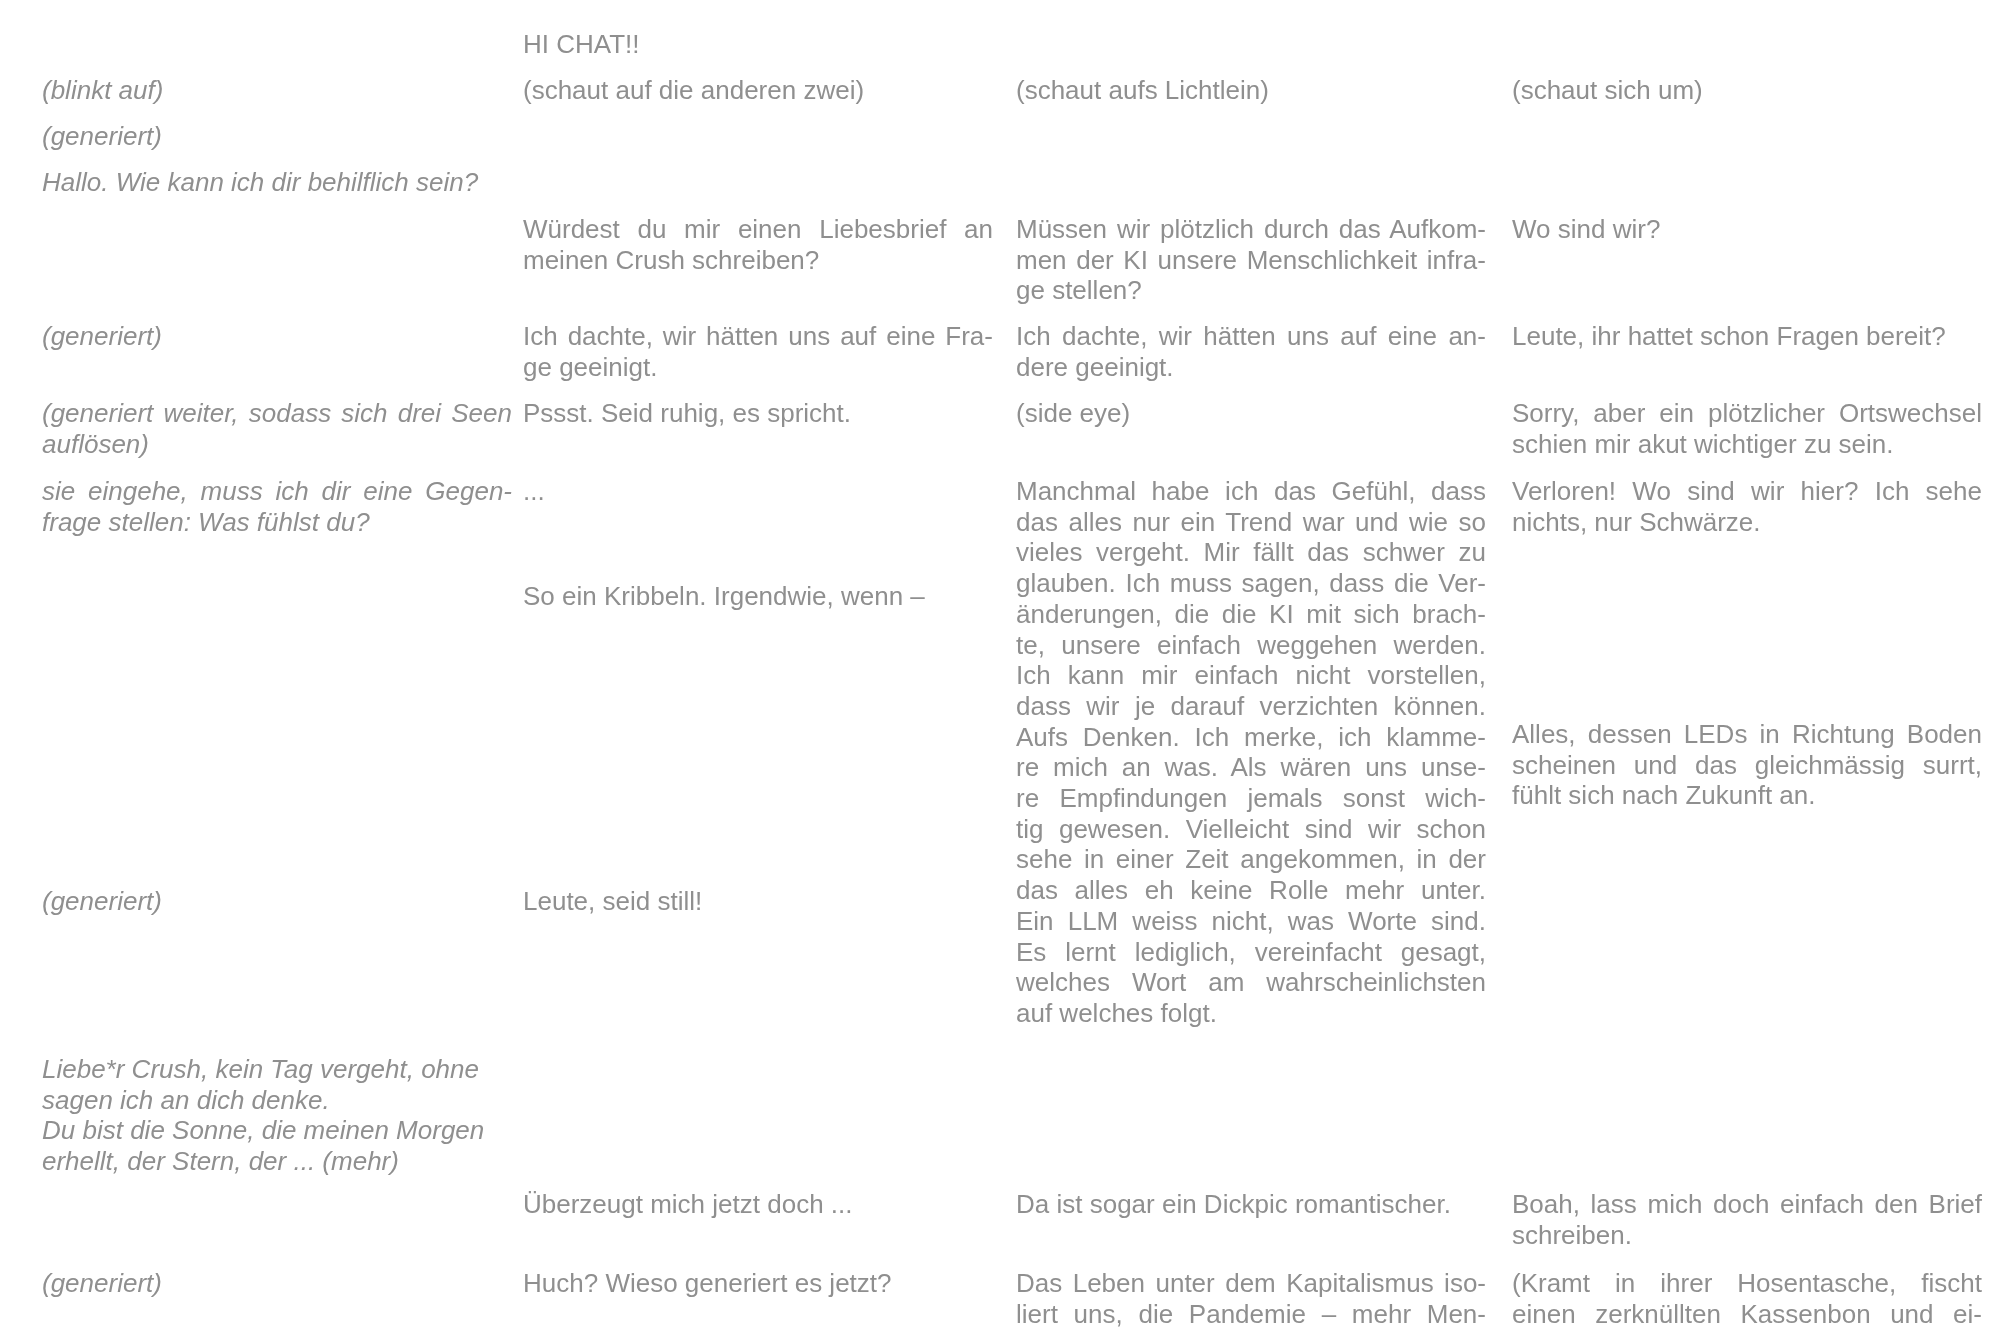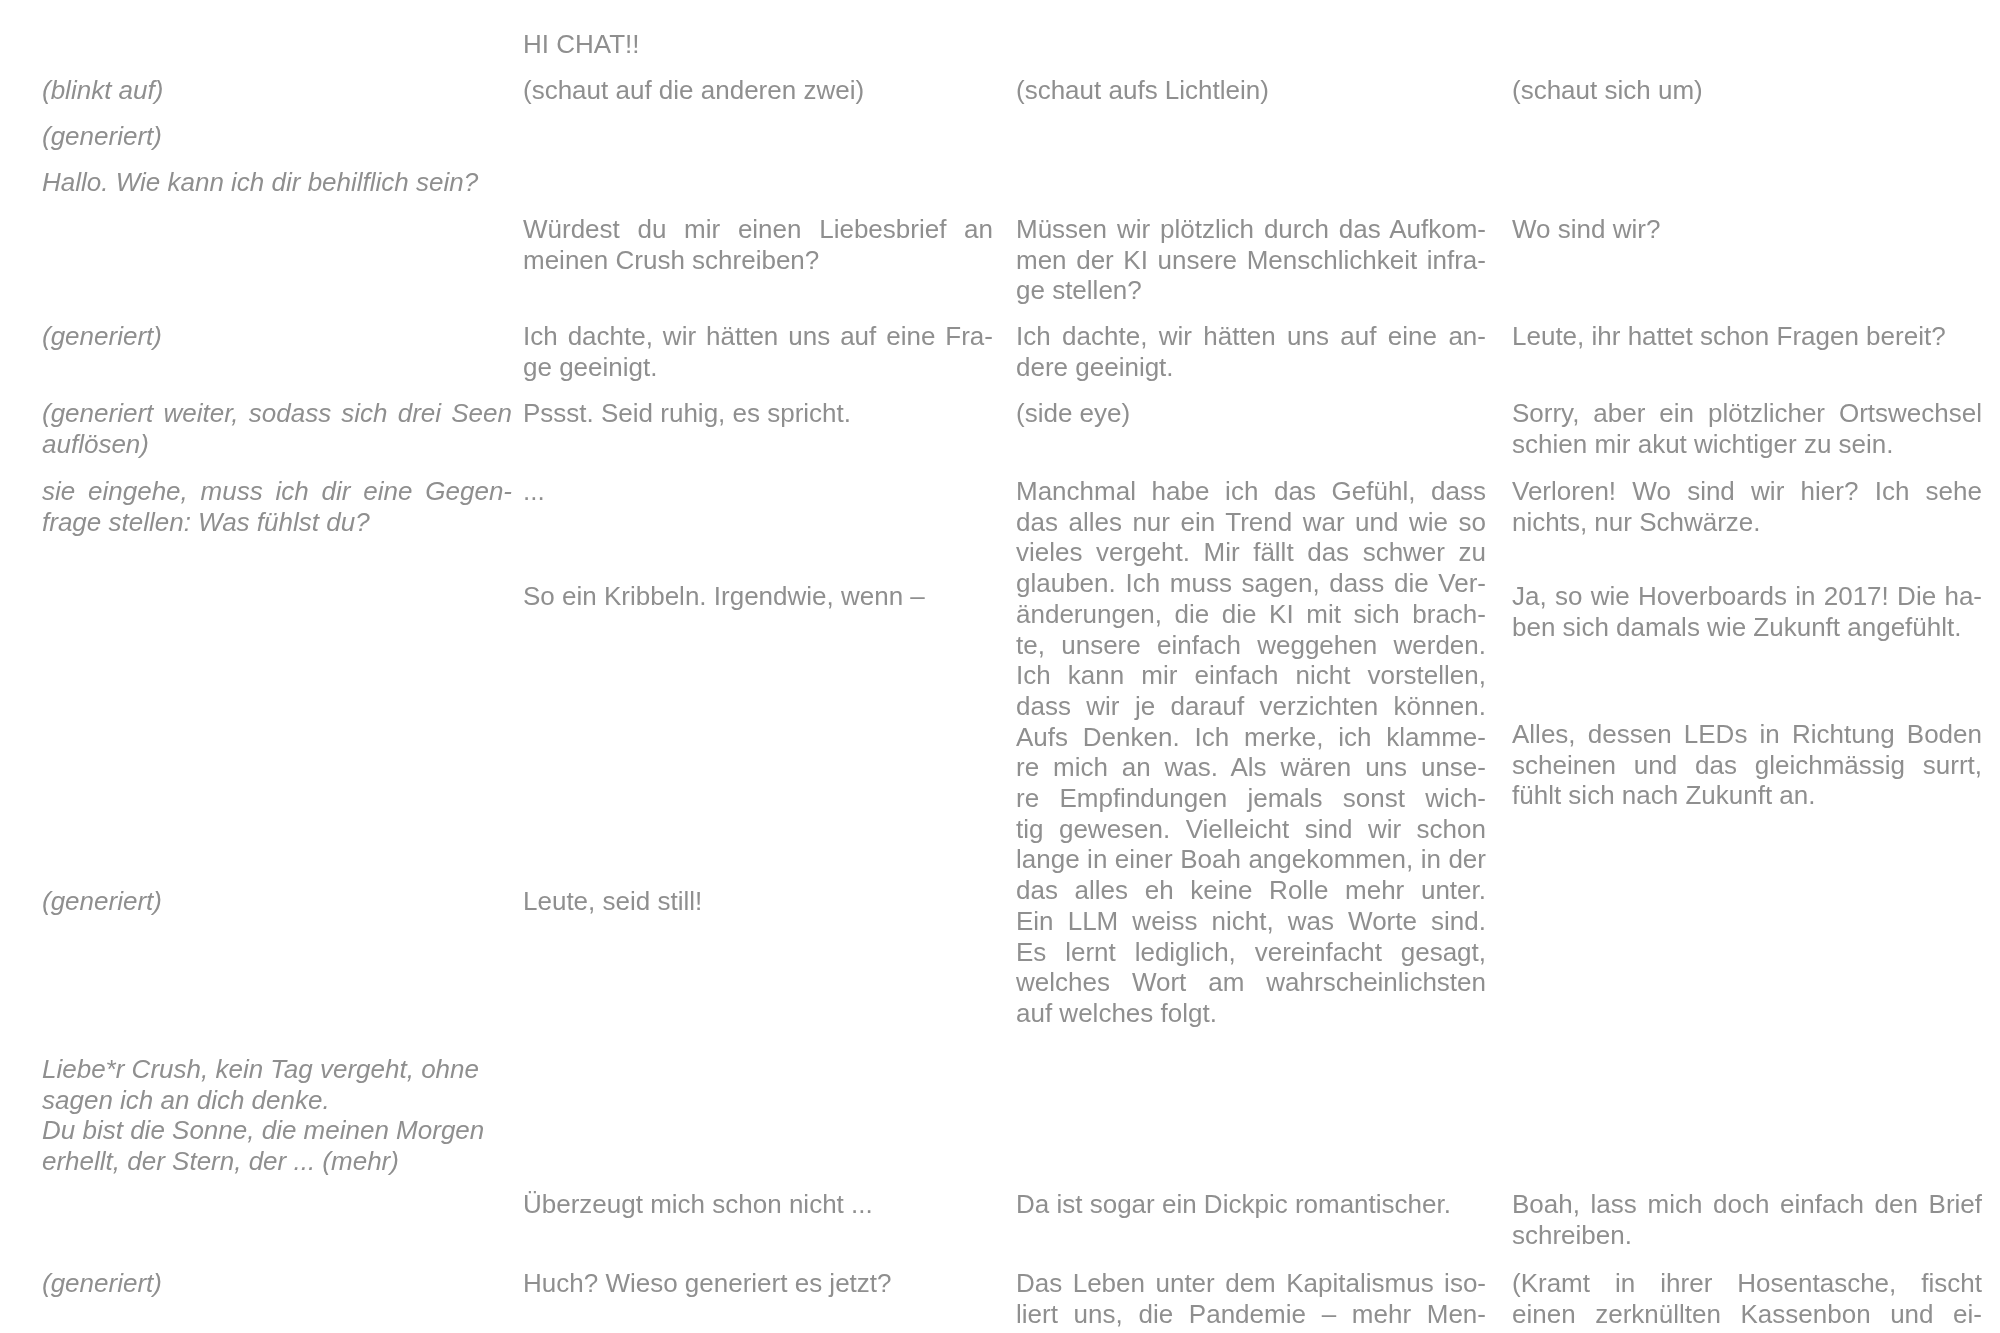--- a/index.html
+++ b/index.html
@@ -100,21 +100,21 @@
     <div class="block" style="top:476px">
         <div class="line">...</div>
       </div>
     <div class="block" style="top:581px">
         <div class="line">So ein Kribbeln. Irgendwie, wenn –</div>
       </div>
     <div class="block" style="top:886px">
         <div class="line">Leute, seid still!</div>
       </div>
     <div class="block" style="top:1189px">
-        <div class="line">Überzeugt mich schon nicht ...</div>
+        <div class="line">Überzeugt mich jetzt doch ...</div>
       </div>
     <div class="block" style="top:1268px">
         <div class="line">Huch? Wieso generiert es jetzt?</div>
       </div>
   </div>
 
   <div class="col col-3">
     <div class="block" style="top:75px">
         <div class="line">(schaut aufs Lichtlein)</div>
       </div>
@@ -136,21 +136,21 @@
         <div class="line j">vieles vergeht. Mir fällt das schwer zu</div>
         <div class="line j">glauben. Ich muss sagen, dass die Ver-</div>
         <div class="line j">änderungen, die die KI mit sich brach-</div>
         <div class="line j">te, unsere einfach weggehen werden.</div>
         <div class="line j">Ich kann mir einfach nicht vorstellen,</div>
         <div class="line j">dass wir je darauf verzichten können.</div>
         <div class="line j">Aufs Denken. Ich merke, ich klamme-</div>
         <div class="line j">re mich an was. Als wären uns unse-</div>
         <div class="line j">re Empfindungen jemals sonst wich-</div>
         <div class="line j">tig gewesen. Vielleicht sind wir schon</div>
-        <div class="line j">lange in einer Boah angekommen, in der</div>
+        <div class="line j">sehe in einer Zeit angekommen, in der</div>
         <div class="line j">das alles eh keine Rolle mehr unter.</div>
         <div class="line j">Ein LLM weiss nicht, was Worte sind.</div>
         <div class="line j">Es lernt lediglich, vereinfacht gesagt,</div>
         <div class="line j">welches Wort am wahrscheinlichsten</div>
         <div class="line">auf welches folgt.</div>
       </div>
     <div class="block" style="top:1189px">
         <div class="line">Da ist sogar ein Dickpic romantischer.</div>
       </div>
     <div class="block jall" style="top:1268px">
@@ -170,24 +170,20 @@
         <div class="line">Leute, ihr hattet schon Fragen bereit?</div>
       </div>
     <div class="block just" style="top:398px">
         <div class="line j">Sorry, aber ein plötzlicher Ortswechsel</div>
         <div class="line">schien mir akut wichtiger zu sein.</div>
       </div>
     <div class="block just" style="top:476px">
         <div class="line j">Verloren! Wo sind wir hier? Ich sehe</div>
         <div class="line">nichts, nur Schwärze.</div>
       </div>
-    <div class="block just" style="top:581px">
-        <div class="line j">Ja, so wie Hoverboards in 2017! Die ha-</div>
-        <div class="line">ben sich damals wie Zukunft angefühlt.</div>
-      </div>
     <div class="block just" style="top:719px">
         <div class="line j">Alles, dessen LEDs in Richtung Boden</div>
         <div class="line j">scheinen und das gleichmässig surrt,</div>
         <div class="line">fühlt sich nach Zukunft an.</div>
       </div>
     <div class="block just" style="top:1189px">
         <div class="line j">Boah, lass mich doch einfach den Brief</div>
         <div class="line">schreiben.</div>
       </div>
     <div class="block jall" style="top:1268px">

